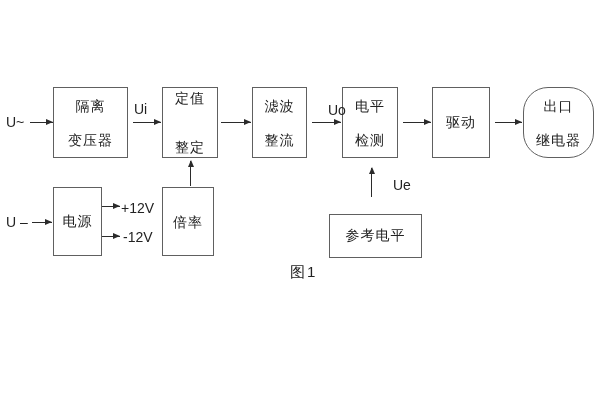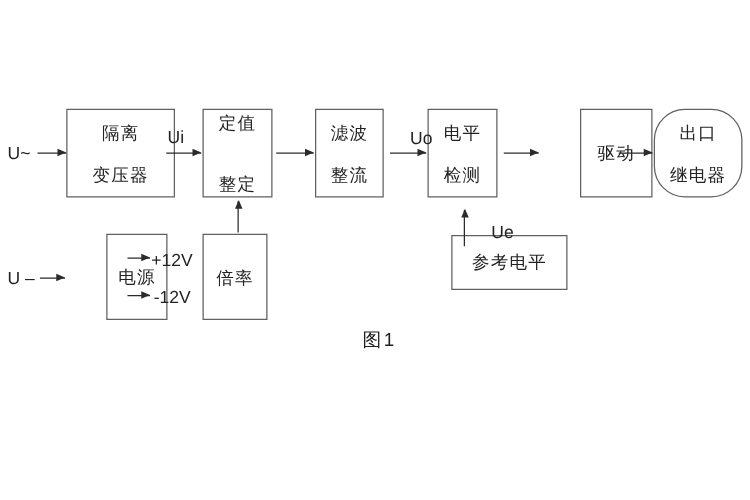--- a/index.html
+++ b/index.html
@@ -9,21 +9,21 @@
   .canvas{
     position:relative;width:600px;height:400px;background:var(--background);
     font-family:"Liberation Sans","DejaVu Sans",sans-serif;overflow:hidden;
   }
   .block{
     position:absolute;box-sizing:border-box;border:1.5px solid var(--border);
     background:var(--background);color:var(--text);
     display:flex;flex-direction:column;align-items:center;justify-content:center;
     font-size:14px;line-height:34px;text-align:center;letter-spacing:1px;
   }
-  .block.single{line-height:normal;margin-left:32px;}
+  .block.single{line-height:normal;}
   .sig{
     position:absolute;color:var(--text);font-size:14px;line-height:16px;
     white-space:nowrap;
   }
   .caption{
     position:absolute;color:var(--text);font-size:15px;letter-spacing:2px;
   }
   .harrow{position:absolute;height:0;border-top:1.4px solid var(--line);}
   .harrow::after{
     content:"";position:absolute;right:0;top:-4.3px;width:0;height:0;
@@ -35,21 +35,21 @@
     content:"";position:absolute;top:-1px;left:-2.9px;width:0;height:0;
     border-bottom:7.2px solid var(--line);
     border-left:3.6px solid transparent;border-right:3.6px solid transparent;
   }
 </style>
 </head>
 <body>
 
 <div class="canvas">
 
-  <div class="block" style="left:53px;top:87px;width:87px;height:71px;">
+  <div class="block" style="left:53px;top:87px;width:75px;height:71px;">
     <span>隔离</span>
     <span>变压器</span>
   </div>
   <div class="block" style="left:162px;top:87px;width:56px;height:71px;gap:15px;">
     <span>定值</span>
     <span>整定</span>
   </div>
   <div class="block" style="left:252px;top:87px;width:55px;height:71px;">
     <span>滤波</span>
     <span>整流</span>
@@ -65,21 +65,21 @@
     <span>出口</span>
     <span>继电器</span>
   </div>
 
   <div class="block single" style="left:53px;top:187px;width:49px;height:69px;">
     <span>电源</span>
   </div>
   <div class="block" style="left:162px;top:187px;width:52px;height:69px;text-align:center;">
     <span>倍率</span>
   </div>
-  <div class="block single" style="left:329px;top:188px;width:93px;height:44px;">
+  <div class="block single" style="left:329px;top:214px;width:93px;height:44px;">
     <span>参考电平</span>
   </div>
 
   <div class="sig" style="left:6px;top:114px;">U~</div>
   <div class="sig" style="left:6px;top:214px;">U –</div>
   <div class="sig" style="left:134px;top:101px;">Ui</div>
   <div class="sig" style="left:328px;top:102px;">Uo</div>
   <div class="sig" style="left:393px;top:177px;">Ue</div>
   <div class="sig" style="left:121px;top:200px;">+12V</div>
   <div class="sig" style="left:123px;top:229px;">-12V</div>

